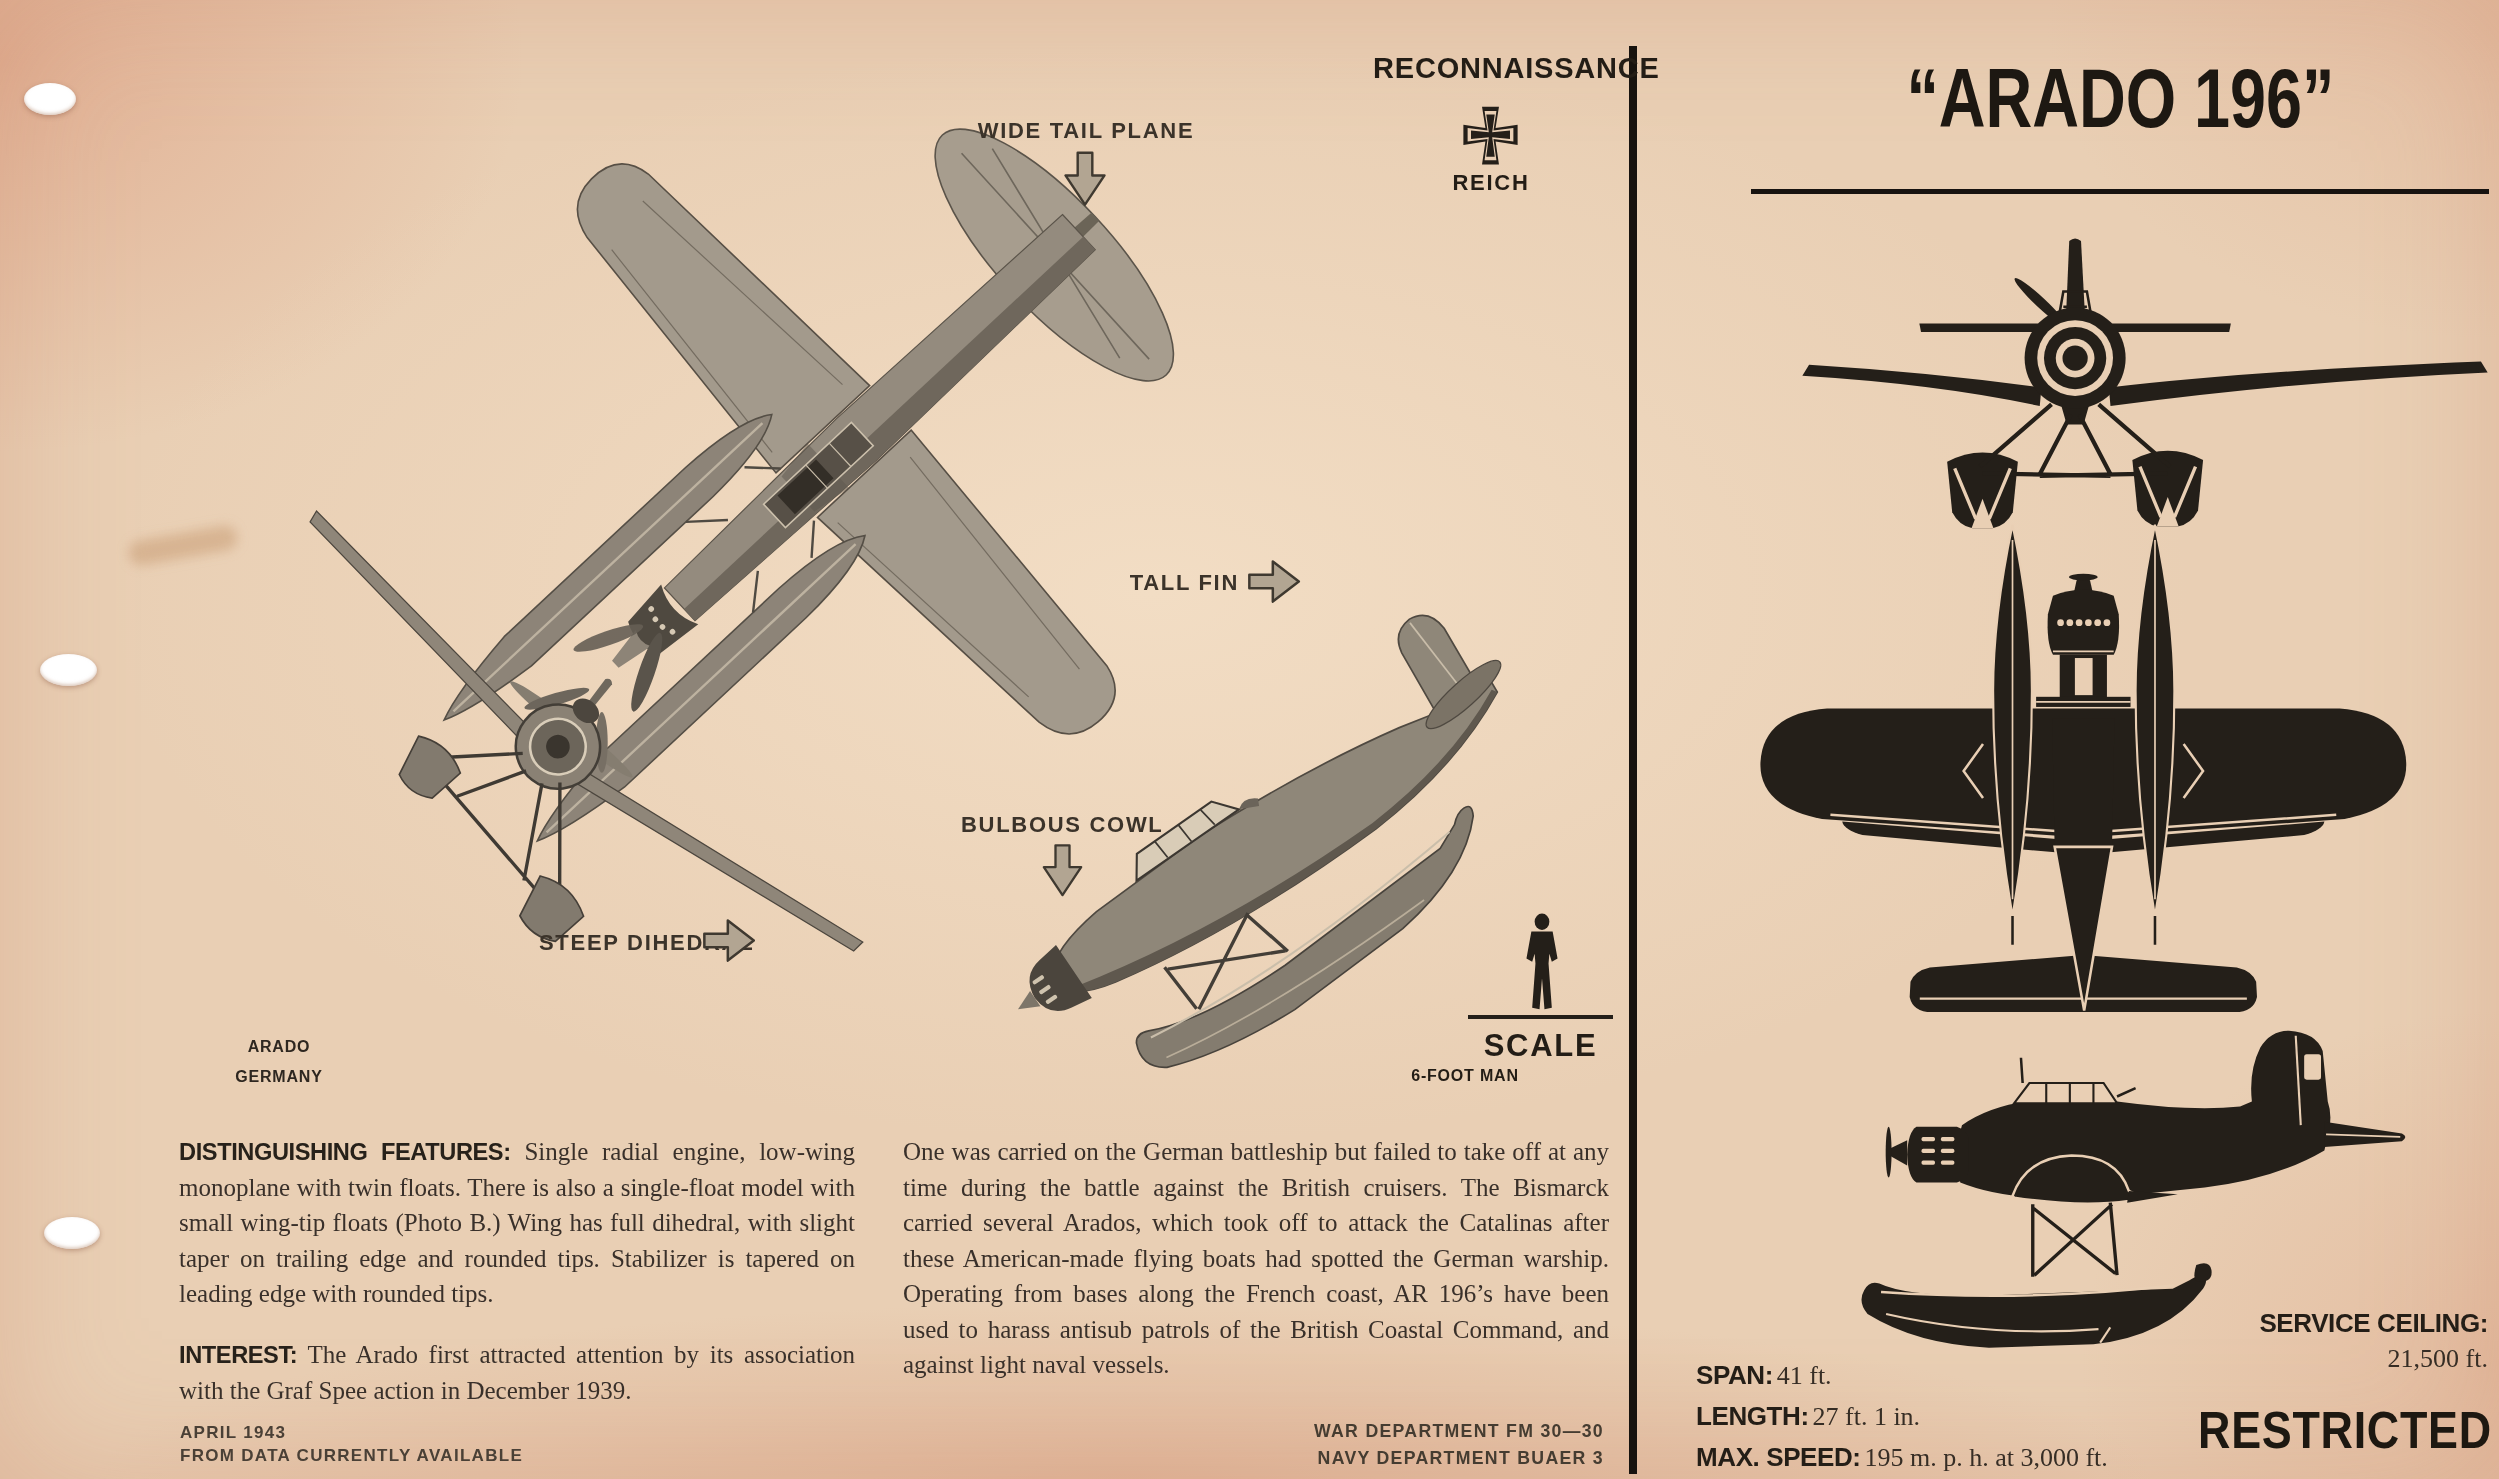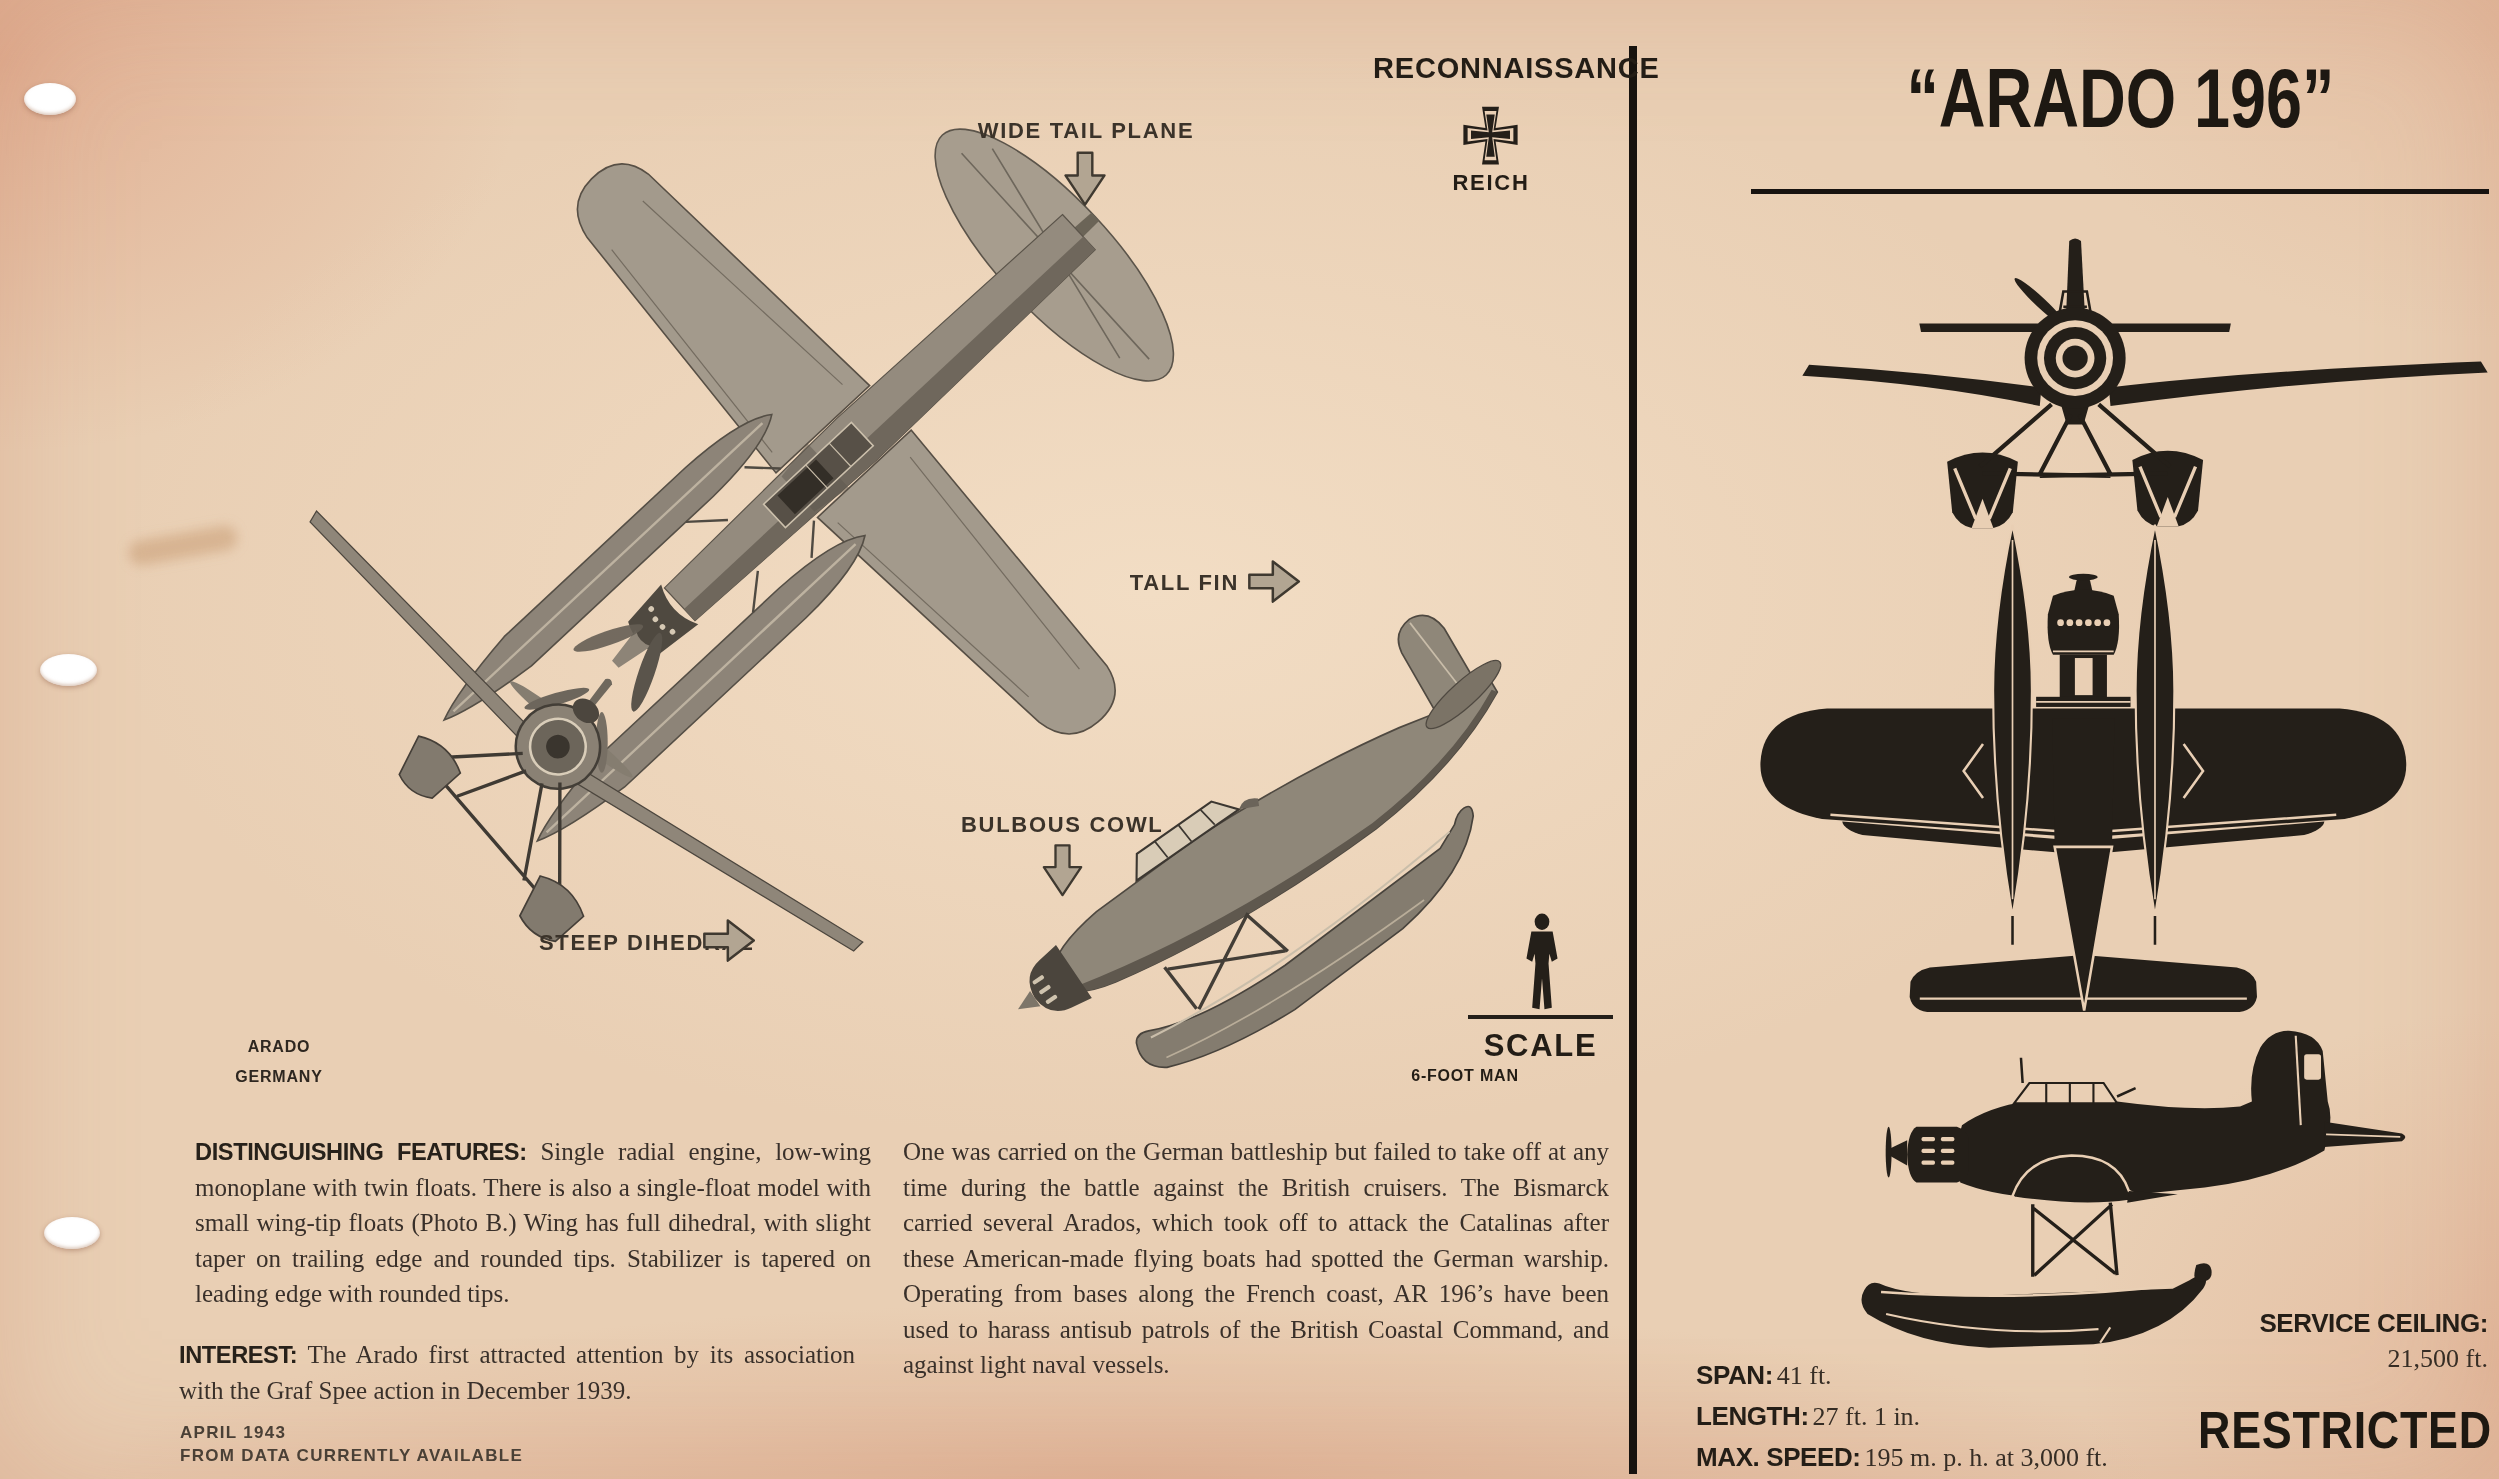--- a/index.html
+++ b/index.html
@@ -157,33 +157,37 @@
   <div class="abs maker noint" style="left:180px;top:1067px;width:126px;">GERMANY</div>
 
   <svg style="left:1515px;top:912px;width:54px;height:103px;" viewBox="0 0 66 124">
     <ellipse cx="33" cy="11" rx="9" ry="10" fill="#241f19"></ellipse>
     <path d="M20,23 H46 L52,56 L45,60 L42,50 L41,62 L45,116 L36,118 L33,80 L30,118 L21,116 L25,62 L24,50 L21,60 L14,56 Z" fill="#241f19"></path>
   </svg>
   <div class="abs noint" style="left:1468px;top:1015px;width:145px;height:4.2px;background:#241f19;"></div>
   <div class="abs scale-label noint" style="left:1458px;top:1028px;width:165px;font-size:31px;letter-spacing:1.7px;">SCALE</div>
   <div class="abs scale-label noint" style="left:1367px;top:1067px;width:196px;font-size:16px;letter-spacing:0.8px;">6-FOOT MAN</div>
 
-  <p class="abs body-text" style="left:195px;top:1134px;width:676px;">
+  <p class="abs body-text" style="left:179px;top:1134px;width:676px;">
     <b class="lead">DISTINGUISHING FEATURES:</b>
     <span>Single radial engine, low-wing monoplane with twin floats.  There is also a single-float model with small wing-tip floats (Photo B.) Wing has full dihedral, with slight taper on trailing edge and rounded tips.  Stabilizer is tapered on leading edge with rounded tips.</span>
   </p>
   <p class="abs body-text" style="left:179px;top:1337px;width:676px;">
     <b class="lead">INTEREST:</b>
     <span>The Arado first attracted attention by its association with the Graf Spee action in December 1939.</span>
   </p>
   <div class="abs smallnote noint" style="left:180px;top:1423px;">APRIL 1943</div>
   <div class="abs smallnote noint" style="left:180px;top:1446px;">FROM DATA CURRENTLY AVAILABLE</div>
 
   <p class="abs body-text" style="left:903px;top:1134px;width:706px;">One was carried on the German battleship but failed to take off at any time during the battle against the British cruisers.  The Bismarck carried several Arados, which took off to attack the Catalinas after these American-made flying boats had spotted the German warship.  Operating from bases along the French coast, AR 196’s have been used to harass antisub patrols of the British Coastal Command, and against light naval vessels.</p>
 
+  <div class="abs deptnote noint" style="left:1247px;top:1418px;width:357px;">
+    <div>WAR DEPARTMENT FM 30—30</div>
+    <div>NAVY DEPARTMENT BUAER 3</div>
+  </div>
 
   <div class="abs title-wrap noint" style="left:1753px;top:51px;width:735px;">
     <span class="title-text">“ARADO 196”</span>
   </div>
   <div class="rule" style="left:1751px;top:189px;width:738px;height:5px;"></div>
 
   <svg style="left:1795px;top:236px;width:700px;height:261px;" viewBox="0 0 830 310">
     <g fill="#241f19">
       <path d="M325,6 Q332,0 339,6 L344,100 H321 Z"></path>
       <ellipse cx="291" cy="79" rx="42" ry="6" transform="rotate(43 291 79)"></ellipse>

